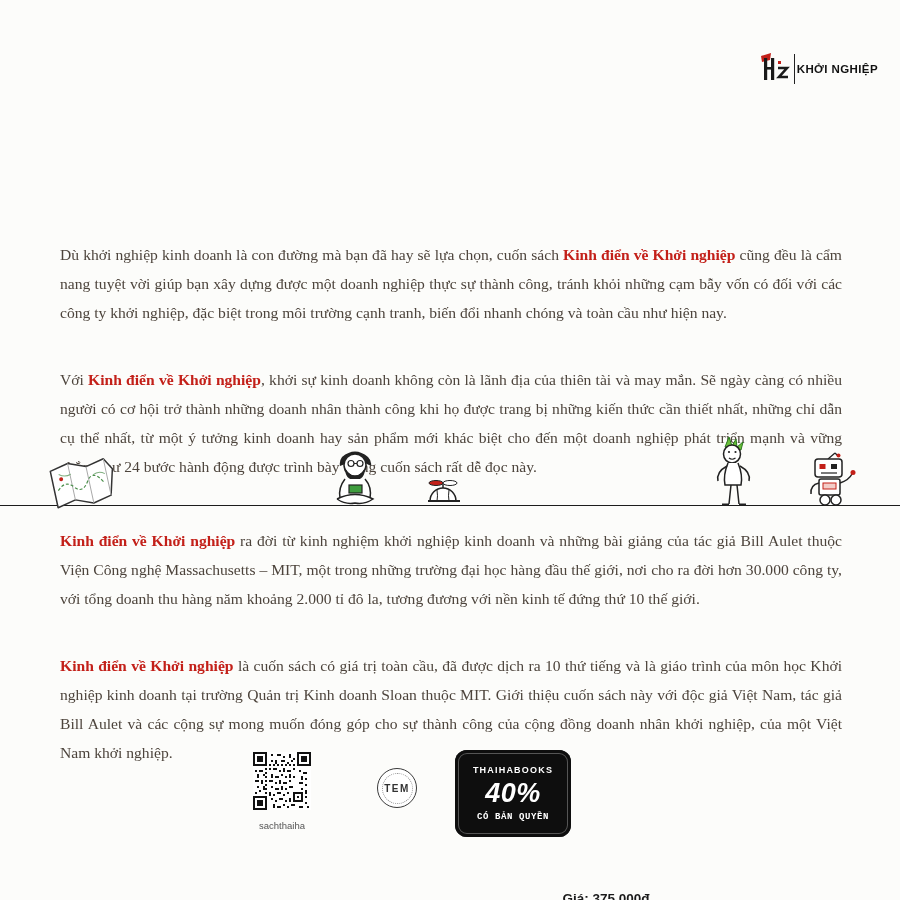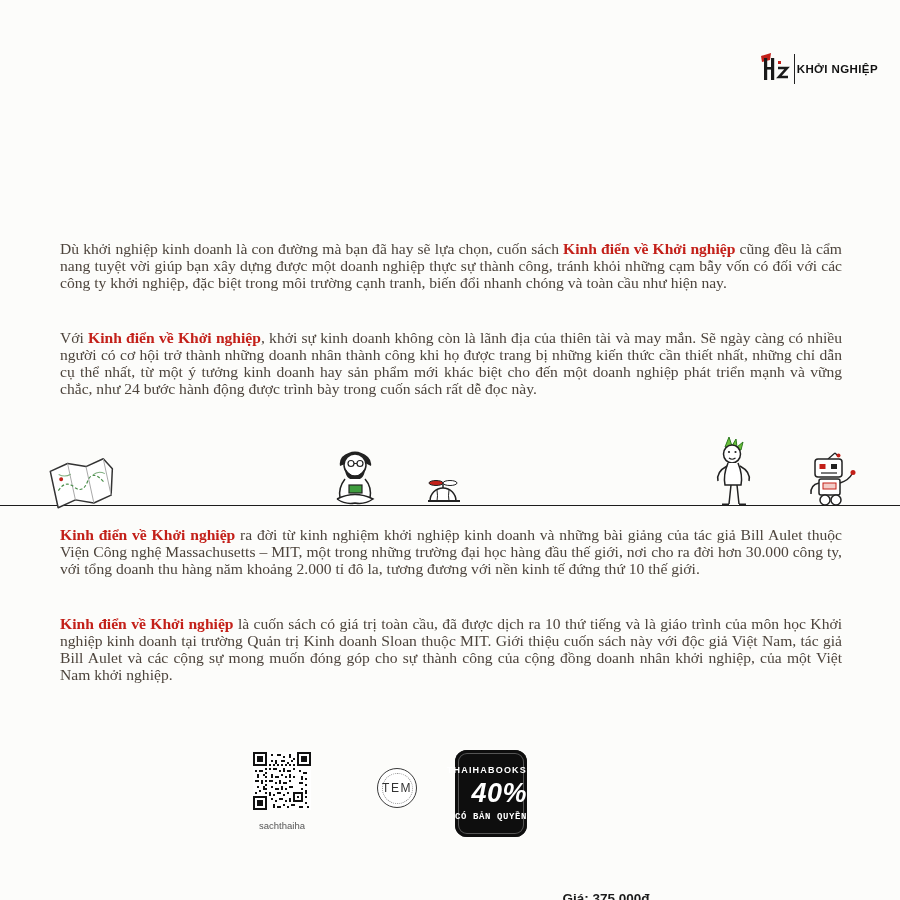--- a/index.html
+++ b/index.html
@@ -5,41 +5,41 @@
   html,body{margin:0;padding:0;}
   body{width:900px;height:900px;background:#e9e9e7;font-family:"Liberation Serif","DejaVu Serif",serif;}
   .page{position:relative;width:900px;height:900px;background:#fcfcfa;overflow:hidden;color:#4d443c;}
 
   
   .brand{position:absolute;top:50px;right:22px;display:flex;align-items:center;gap:2px;}
   .brand-divider{width:1px;height:30px;background:#222;}
   .brand-label{font-family:"Liberation Sans",sans-serif;font-weight:bold;font-size:11.5px;letter-spacing:.4px;color:#111;}
 
   
-  .copy{position:absolute;left:60px;width:782px;text-align:justify;font-size:15.6px;line-height:17px;}
+  .copy{position:absolute;left:60px;width:782px;text-align:justify;font-size:15.6px;line-height:29px;}
   .copy-top{top:224px;}
   .copy-bottom{top:510px;}
   .copy p + p{margin-top:38px;}
   .em{color:#c32019;font-weight:bold;}
 
   
   .ground-line{position:absolute;left:0;top:505px;width:900px;height:0;border-top:1.7px solid #1c1c1c;}
   .doodle{position:absolute;}
   .doodle-map{left:48px;top:458px;transform:rotate(-6deg);}
   .doodle-man{left:324px;top:447px;}
   .doodle-cap{left:424px;top:477px;}
   .doodle-punk{left:700px;top:436px;}
   .doodle-robot{left:798px;top:451px;}
 
   
   .qr{position:absolute;left:253px;top:752px;width:58px;height:58px;}
   .qr-caption{position:absolute;left:236px;top:820px;width:92px;text-align:center;font-family:"Liberation Sans",sans-serif;font-size:9.5px;color:#555;}
   .stamp{position:absolute;left:377px;top:768px;width:38px;height:38px;border:1.6px solid #3a3a3a;border-radius:50%;display:flex;align-items:center;justify-content:center;background:#fff;}
-  .stamp-inner{width:29px;height:29px;border:1px dotted #999;border-radius:50%;display:flex;align-items:center;justify-content:center;font-family:"Liberation Sans",sans-serif;font-size:12px;letter-spacing:1.5px;color:#333;font-weight:normal;}
-  .badge{position:absolute;left:455px;top:750px;width:72px;height:87px;background:#0e0e0e;border-radius:12px;box-shadow:inset 0 0 0 3px #0e0e0e,inset 0 0 0 4px #555;display:flex;flex-direction:column;align-items:flex-end;justify-content:center;gap:3px;color:#fff;font-family:"Liberation Sans",sans-serif;text-align:center;}
+  .stamp-inner{width:29px;height:29px;border:1px dotted #999;border-radius:50%;display:flex;align-items:center;justify-content:center;font-family:"Liberation Sans",sans-serif;font-size:10px;letter-spacing:1.5px;color:#333;font-weight:bold;}
+  .badge{position:absolute;left:455px;top:750px;width:116px;height:87px;background:#0e0e0e;border-radius:12px;box-shadow:inset 0 0 0 3px #0e0e0e,inset 0 0 0 4px #555;display:flex;flex-direction:column;align-items:center;justify-content:center;gap:3px;color:#fff;font-family:"Liberation Sans",sans-serif;text-align:center;}
   .badge-b1{font-size:9px;font-weight:bold;letter-spacing:1.2px;}
   .badge-b2{font-size:27px;font-weight:bold;font-style:italic;letter-spacing:.5px;}
   .badge-b3{font-size:9px;font-weight:bold;letter-spacing:.6px;font-family:Liberation Mono, monospace;}
 
   .barcode-block{position:absolute;left:556px;top:742px;width:102px;font-family:"Liberation Sans",sans-serif;}
   .isbn{font-size:8px;text-align:center;color:#111;letter-spacing:.2px;white-space:nowrap;}
   .bar-row{position:relative;margin-top:4px;height:36px;}
   .bars{position:absolute;left:2px;top:0;width:82px;height:100%;
     background:repeating-linear-gradient(90deg,#111 0 2px,#fff 2px 3.5px,#111 3.5px 4.5px,#fff 4.5px 8px,#111 8px 10.5px,#fff 10.5px 12px,#111 12px 13px,#fff 13px 15.5px);}
   .bar-num{position:absolute;left:92px;top:50%;transform:translate(-50%,-50%) rotate(90deg);white-space:nowrap;font-size:6.5px;letter-spacing:.6px;color:#111;}

